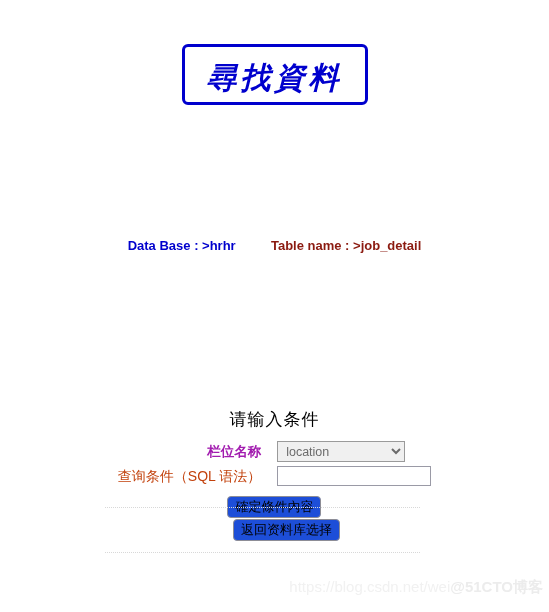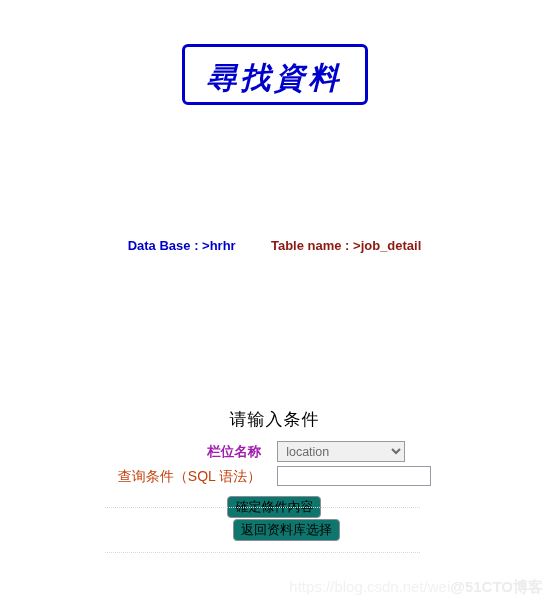--- a/index.html
+++ b/index.html
@@ -120,21 +120,21 @@
   }
 
   .btn-row {
     text-align: center;
     padding-top: 8px !important;
   }
   button.form-button {
     font-family: "DejaVu Sans", "Liberation Sans", sans-serif;
     font-size: 13px;
     color: #000000;
-    background: #0f766e;
+    background: #1d4ed8;
     border: 1px solid #8d8d96;
     border-radius: 4px;
     padding: 2px 7px;
     cursor: pointer;
     line-height: 1.25;
   }
 
   
   .divider {
     position: absolute;

